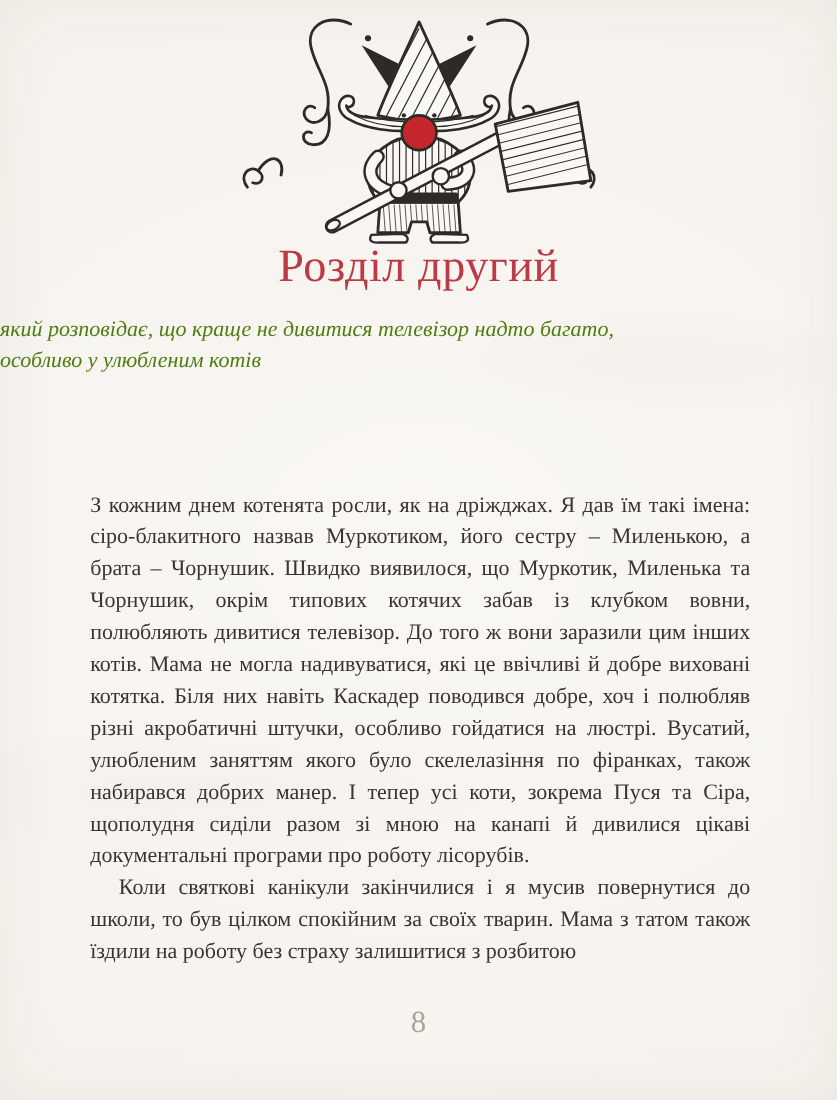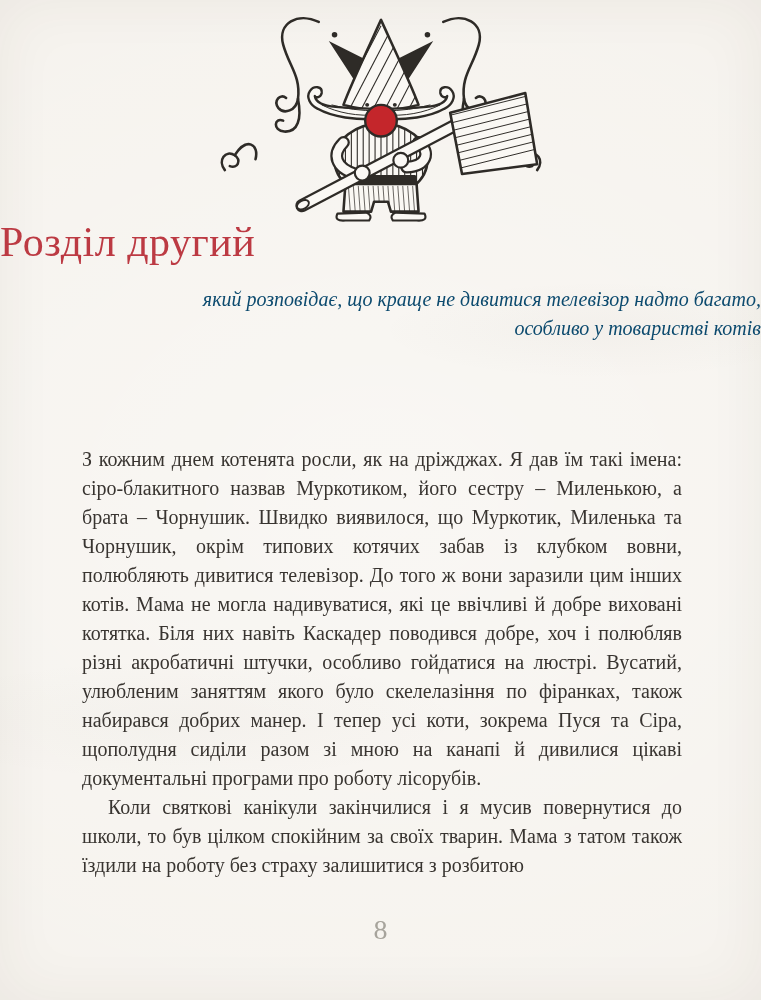--- a/index.html
+++ b/index.html
@@ -13,30 +13,31 @@
       #f6f3ee;
     box-shadow: inset 0 0 60px rgba(60,50,35,.06);
     font-family:"Liberation Serif", serif;
   }
   .illustration{
     position:absolute;top:10px;left:50%;transform:translateX(-50%);
     width:336px;height:auto;
   }
   .chapter-title{
     position:absolute;top:219px;left:0;width:761px;
+    text-align:center;
     font-size:42px;line-height:1.1;
     letter-spacing:.5px;
     color:#bc3a43;
   }
   .chapter-subtitle{
     position:absolute;top:285px;left:0;width:761px;
-    text-align:right;
+    text-align:left;
     font-style:italic;
     font-size:20px;line-height:29px;
-    color:#0c4a6e;
+    color:#4d7c0f;
     font-family:Liberation Serif, serif;
   }
   .body-text{
     position:absolute;top:445px;left:82px;width:600px;
     font-size:20px;line-height:29px;
     text-align:justify;
     color:#383430;
   }
   .body-text p{margin:0;}
   .body-text p.indented{text-indent:26px;}
@@ -194,21 +195,21 @@
     <circle cx="184" cy="96" r="2"></circle>
   </g>
 
   <circle cx="170" cy="112" r="16" fill="#c4262b" stroke="#2e2b27" stroke-width="2.4"></circle>
 </svg>
 
 <div class="chapter-title">Розділ другий</div>
 
 <div class="chapter-subtitle">
   <div>який розповідає, що краще не дивитися телевізор надто багато,</div>
-  <div>особливо у товаристві котів</div>
+  <div>особливо у улюбленим котів</div>
 </div>
 
 <div class="body-text">
   <p>З кожним днем котенята росли, як на дріжджах. Я дав їм такі імена: сіро-блакитного назвав Муркотиком, його сестру – Миленькою, а брата – Чорнушик. Швидко виявилося, що Муркотик, Миленька та Чорнушик, окрім типових котячих забав із клубком вовни, полюбляють дивитися телевізор. До того ж вони заразили цим інших котів. Мама не могла надивуватися, які це ввічливі й добре виховані котятка. Біля них навіть Каскадер поводився добре, хоч і полюбляв різні акробатичні штучки, особливо гойдатися на люстрі. Вусатий, улюбленим заняттям якого було скелелазіння по фіранках, також набирався добрих манер. І тепер усі коти, зокрема Пуся та Сіра, щополудня сиділи разом зі мною на канапі й дивилися цікаві документальні програми про роботу лісорубів.</p>
   <p class="indented">Коли святкові канікули закінчилися і я мусив повернутися до школи, то був цілком спокійним за своїх тварин. Мама з татом також їздили на роботу без страху залишитися з розбитою</p>
 </div>
 
 <div class="page-number">8</div>
 
 </body></html>

